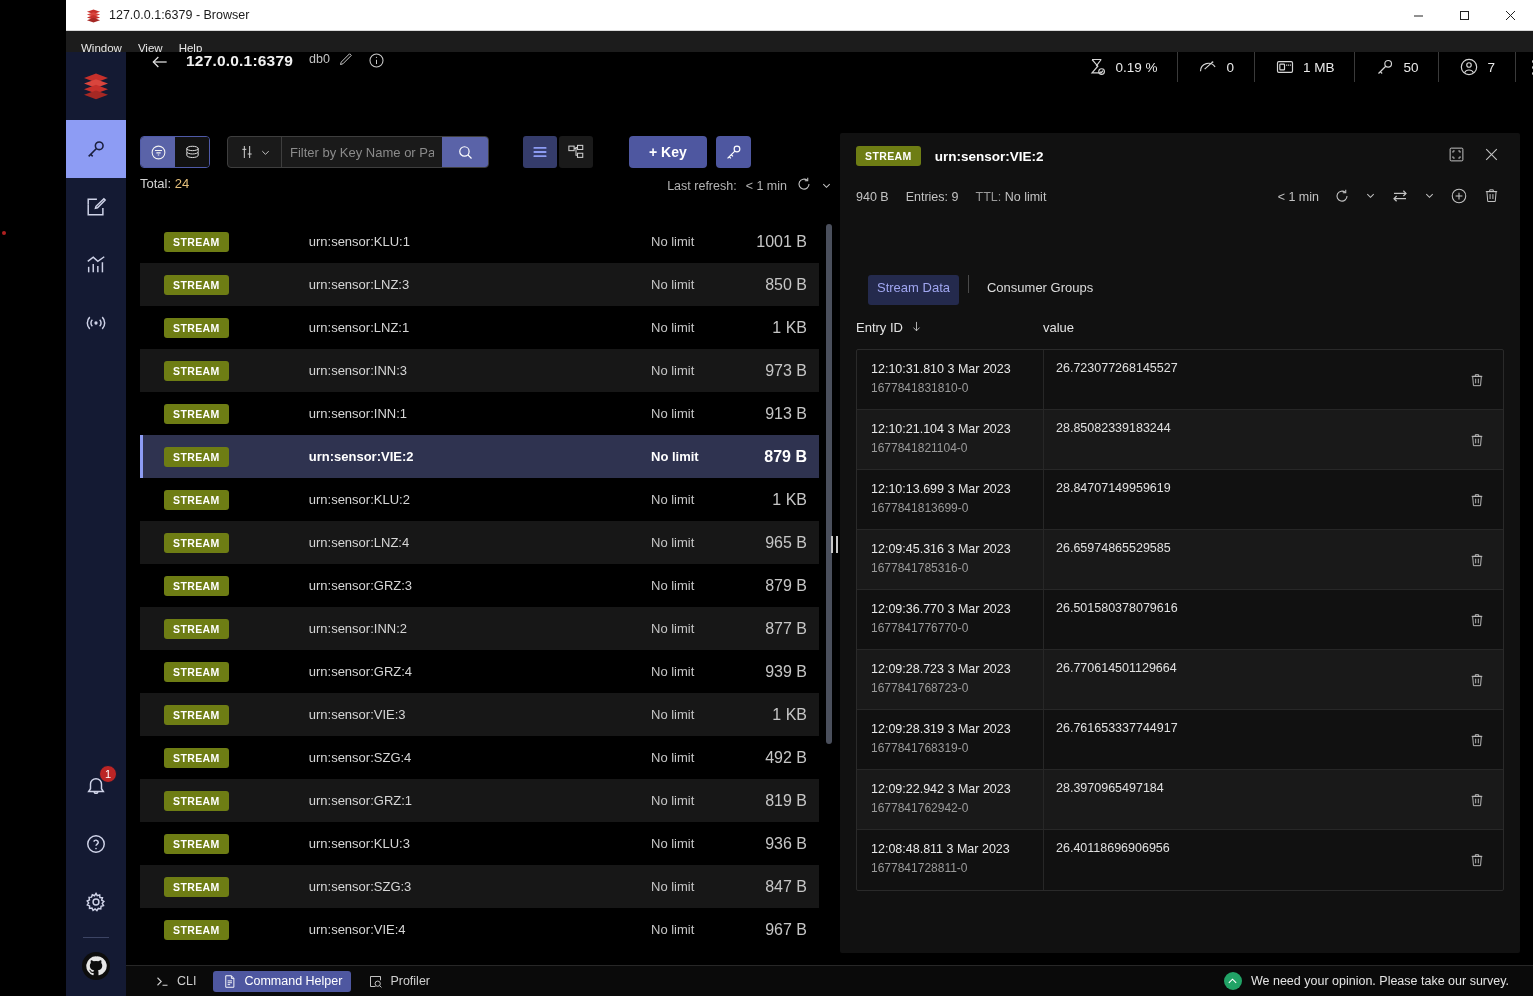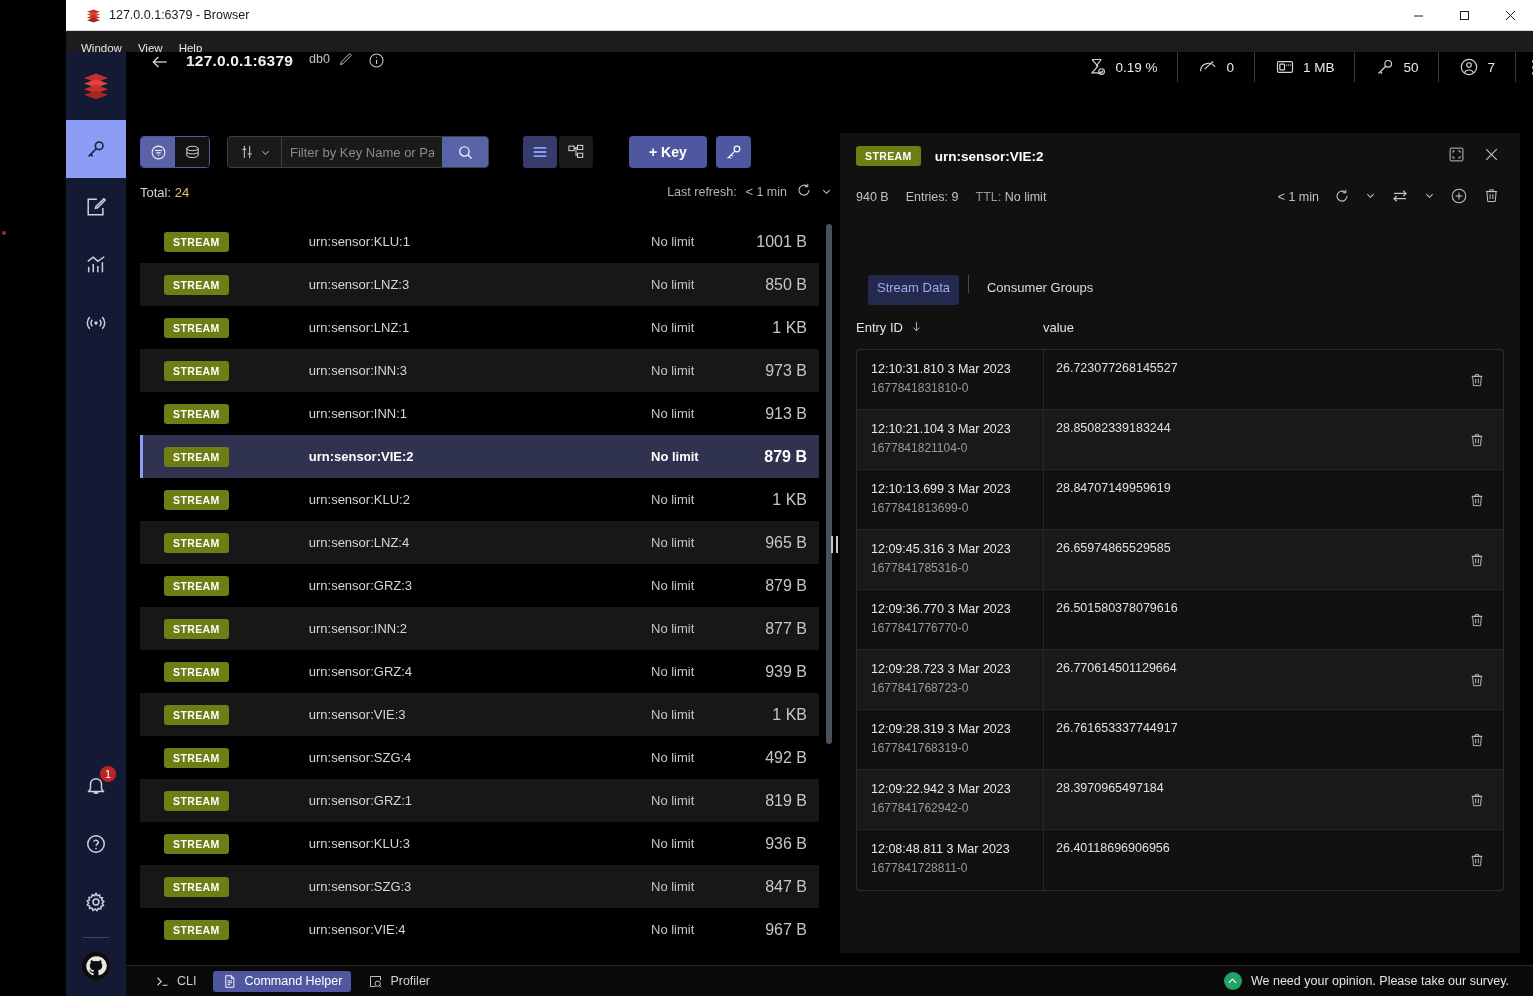--- a/index.html
+++ b/index.html
@@ -89,21 +89,21 @@
   .filter-input::placeholder { color: #8b8b8b; }
   .filter-search { width: 46px; height: 30px; background: #5a63a8; display:flex; align-items:center; justify-content:center; }
   .view-toggle { display: flex; margin-left: 34px; gap: 2px; }
   .vt-btn { width: 34px; height: 32px; border-radius: 3px; display:flex; align-items:center; justify-content:center; background: #1a1a1a; }
   .vt-btn.active { background: #353c6b; }
   .addkey-btn {
     margin-left: 36px; height: 32px; padding: 0 20px; background: #4e57a0; border-radius: 4px;
     color: #fff; font-size: 14px; font-weight: bold; display: flex; align-items: center; justify-content: center;
   }
   .bulk-btn { margin-left: 9px; width: 35px; height: 32px; background: #4e57a0; border-radius: 4px; display:flex; align-items:center; justify-content:center; }
-  .kl-sub { display: flex; align-items: center; height: 32px; margin-top: 4px; }
+  .kl-sub { display: flex; align-items: flex-start; height: 32px; margin-top: 4px; }
   .total { font-size: 13px; color: #d3d3d3; }
   .total b { color: #e5c07b; font-weight: normal; }
   .refresh-box { margin-left: auto; display: flex; align-items: center; gap: 9px; }
   .refresh-txt { font-size: 12.5px; color: #b4b4b4; }
 
   .kl-table { position: absolute; top: 100px; left: 0; width: 679px; height: 740px; overflow: hidden; }
   .krow { display: flex; align-items: center; height: 43px; padding-left: 24px; position: relative; }
   .krow.alt { background: #171717; }
   .krow.sel { background: #2f3350; }
   .krow.sel::before { content:''; position:absolute; left:0; top:0; bottom:0; width:3px; background:#8d9cf4; }

